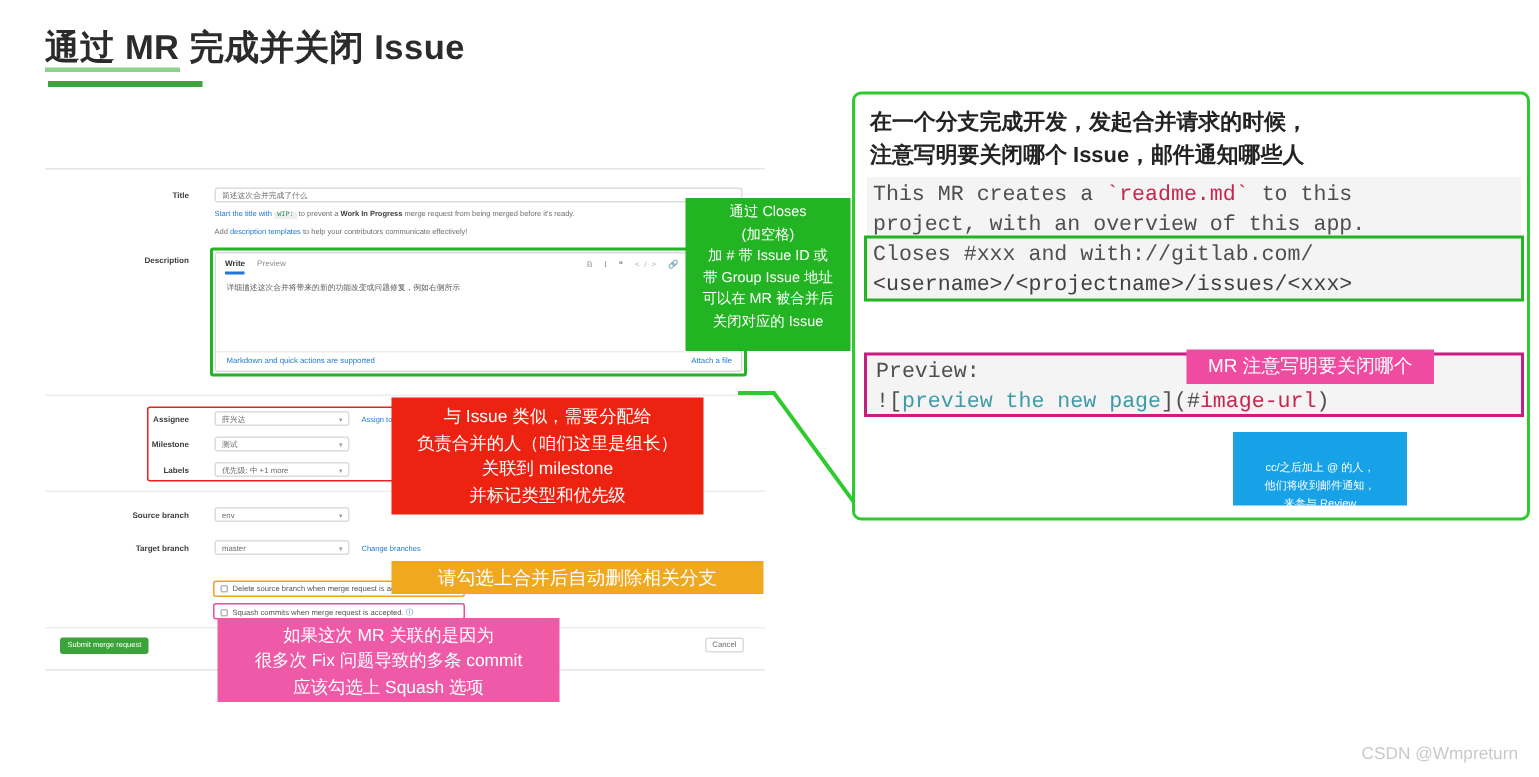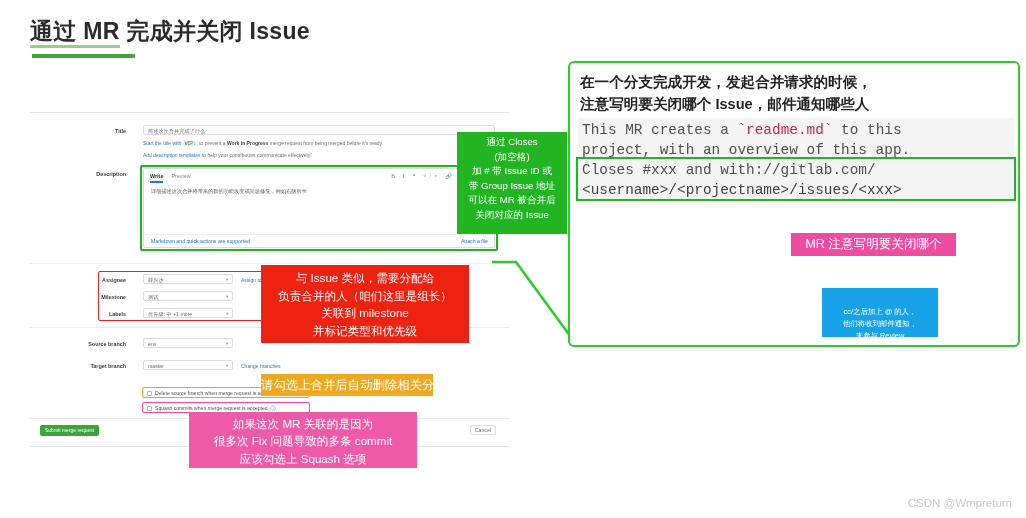--- a/index.html
+++ b/index.html
@@ -169,30 +169,30 @@
 
   
   #ann-assignee {
     position:absolute; left:261px; top:265px; width:208px; height:78px;
     background:#ee2211; color:#ffffff;
     font-size:11.6px; line-height:17.6px; text-align:center; padding-top:4px;
   }
 
   
   #ann-delete {
-    position:absolute; left:261px; top:374px; width:172px; height:22px;
+    position:absolute; left:261px; top:374px; width:248px; height:22px;
     background:#f0a81e; color:#ffffff; font-size:12.4px; line-height:22px;
     text-align:center; white-space:nowrap;
   }
 
   
   #ann-squash {
     position:absolute; left:145px; top:412px; width:228px; height:56px;
     background:#ef5aa8; color:#ffffff;
-    font-size:11.6px; line-height:17.4px; text-align:center; padding-top:3px;margin-left:44px;
+    font-size:11.6px; line-height:17.4px; text-align:center; padding-top:3px;
   }
 
   
   #watermark {
     position:absolute; right:14px; bottom:9px;
     font-size:11.5px; color:#c9c9c9;
   }
 </style>
 </head>
 <body>
@@ -277,20 +277,22 @@
 
   <div id="callout-right">
     <div id="cr-heading">在一个分支完成开发，发起合并请求的时候，<br>注意写明要关闭哪个 Issue，邮件通知哪些人</div>
 
     <div id="code-block-1"><span>This MR creates a </span><span class="red">`readme.md`</span><span> to this</span>
 <span>project, with an overview of this app.</span>
 <span>Closes #xxx and with://gitlab.com/</span>
 <span class="blue">&lt;username&gt;/&lt;projectname&gt;/issues/&lt;xxx&gt;</span></div>
     <div id="closes-outline"></div>
 
+    <div id="preview-box"><span>Preview:</span>
+<span>![</span><span class="teal">preview the new page</span><span>](#</span><span class="red">image-url</span><span>)</span></div>
 
   </div>
 
   <div id="ann-effect">MR 注意写明要关闭哪个</div>
   <div id="ann-cc">cc/之后加上 @ 的人，<br>他们将收到邮件通知，<br>来参与 Review</div>
 
   <div id="ann-assignee">与 Issue 类似，需要分配给<br>负责合并的人（咱们这里是组长）<br>关联到 milestone<br>并标记类型和优先级</div>
 
   <div id="ann-delete">请勾选上合并后自动删除相关分支</div>
 

